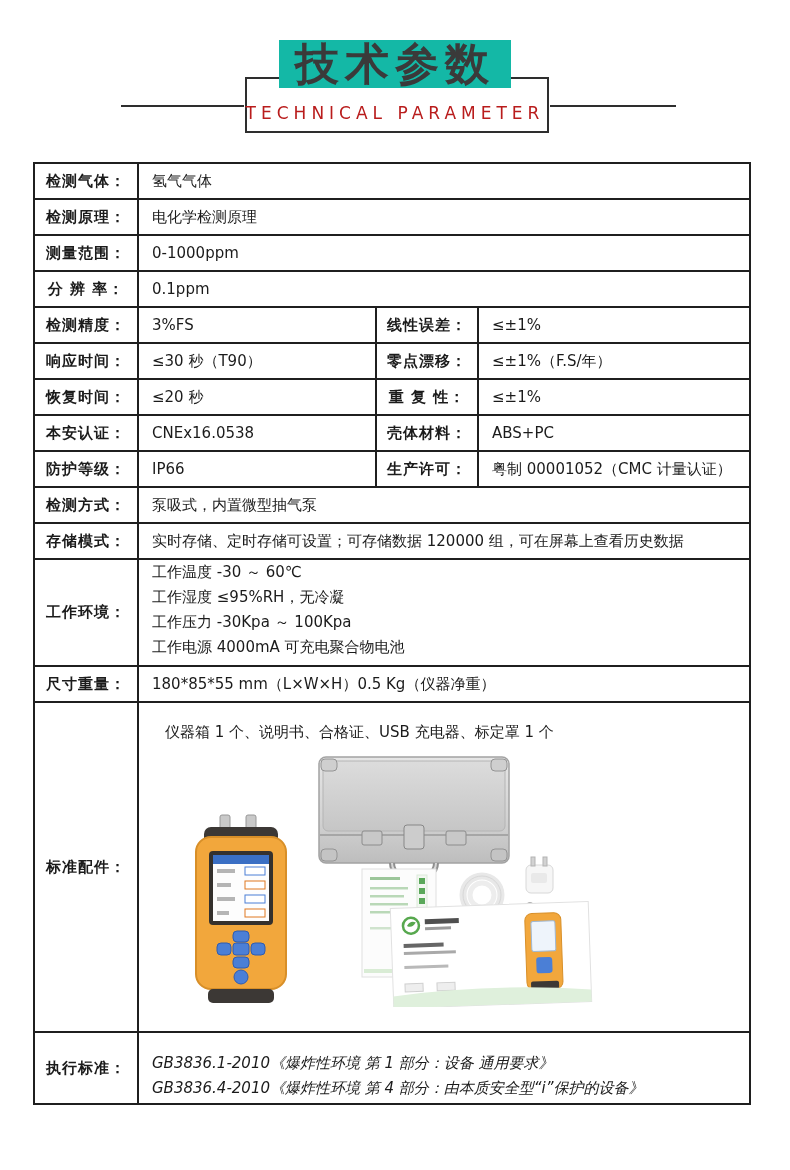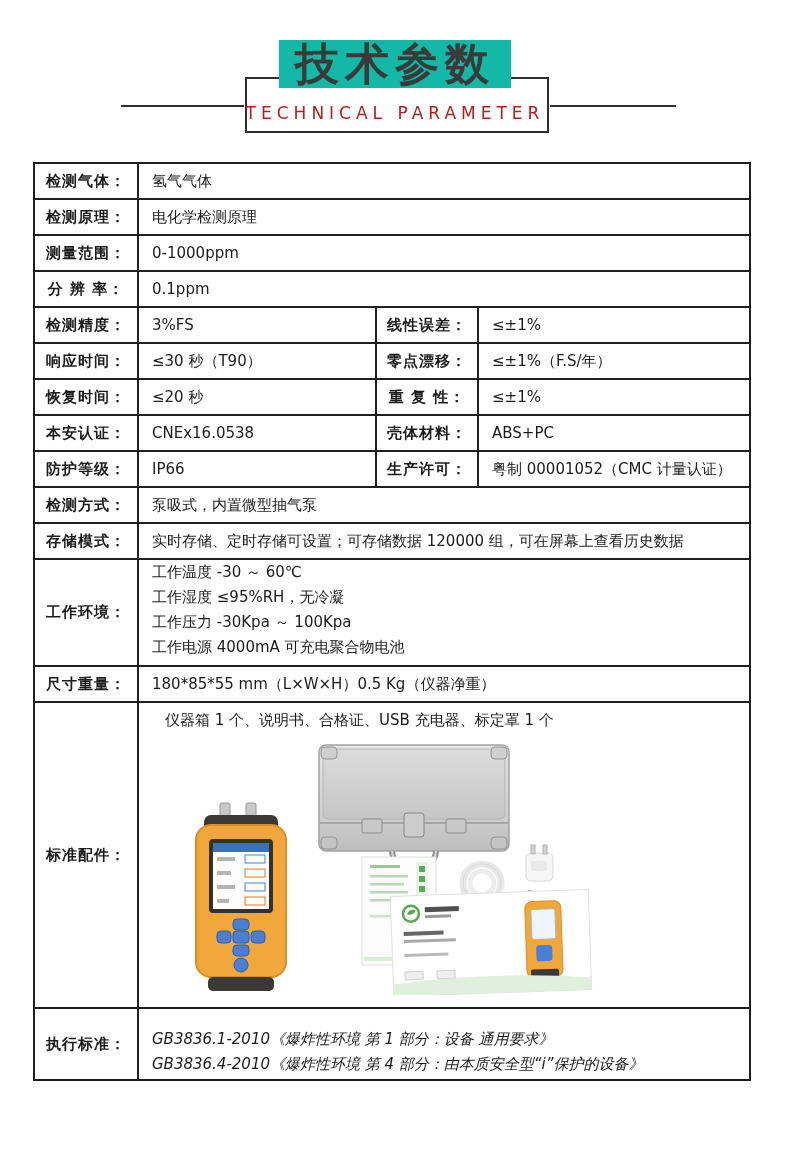--- a/index.html
+++ b/index.html
@@ -49,21 +49,21 @@
     font-size:15px;
     vertical-align:middle;
   }
   .spec-table tr.r { height:36px; }
   td.lbl { text-align:center; font-weight:600; letter-spacing:1px;margin-top:28px; }
   td.val { text-align:left; padding-left:13px; font-weight:500; }
   td.val .line { line-height:25px; }
   .env-cell  { padding:0 0 5px 13px; }
   .std-cell  { padding:18px 0 2px 13px;font-style:italic; }
   .std-cell .line { line-height:22px; }
-  .acc-cell  { padding:0; vertical-align:top; }
+  .acc-cell  { padding:12px; vertical-align:top; }
   .acc-text  { line-height:34px; padding-left:13px; font-weight:500; }
   .photo-wrap { padding:6px 0 8px 22px; }
 
   
   .nosel { user-select:none; }
 </style>
 </head>
 <body>
 
 <div class="header">

